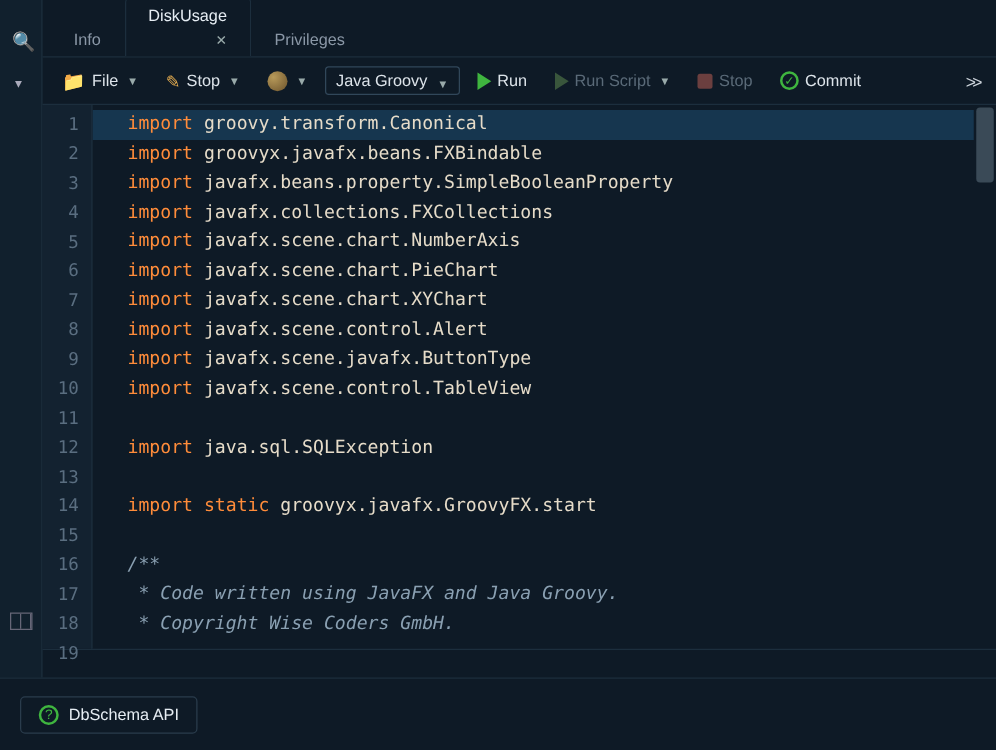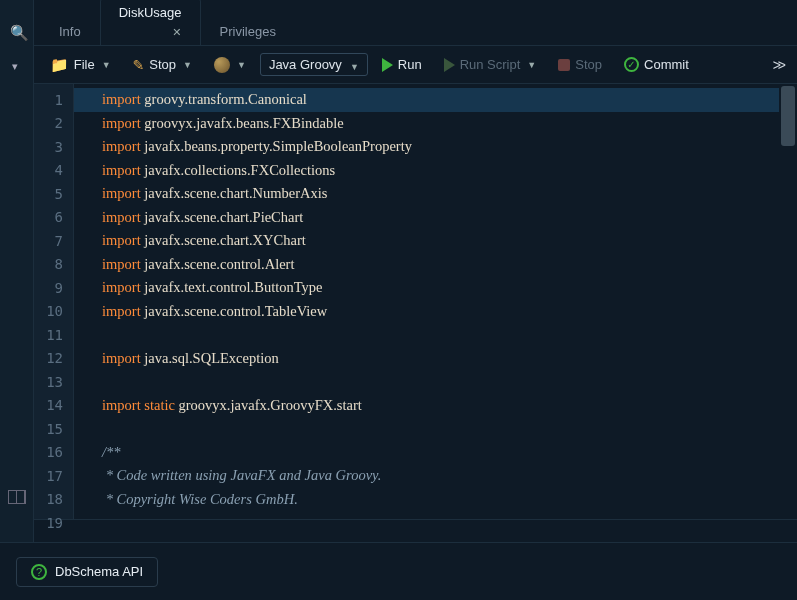--- a/index.html
+++ b/index.html
@@ -148,21 +148,21 @@
   }
   .gutter div { padding: 3.5px 10px 3.5px 0; line-height: 16.5px; }
   .code {
     flex: 1;
     font-family: "Menlo","Consolas",monospace;
     font-size: 14.5px;
     padding: 4px 0 0 28px;
     position: relative;
     overflow: hidden;
   }
-  .code-line { line-height: 23.5px; white-space: pre; font-family: Liberation Serif, serif; }
+  .code-line { line-height: 23.5px; white-space: pre; }
   .code-line.cur { background: #16364f; margin-left: -28px; padding-left: 28px; margin-right: 18px;}
   .kw { color: #ff8c3a; }
   .plain { color: #e6dcc9; }
   .comment { color: #8aa0b2; font-style: italic; }
 
   .scrollbar {
     position: absolute; right: 2px; top: 2px;
     width: 14px; height: 60px;
     background: #3a4a57; border-radius: 3px;
   }
@@ -285,21 +285,21 @@
   <div class="code" id="code">
     <div class="scrollbar"></div>
   <div class="code-line cur"><span class="kw">import</span><span class="plain"> groovy.transform.Canonical</span></div>
       <div class="code-line"><span class="kw">import</span><span class="plain"> groovyx.javafx.beans.FXBindable</span></div>
       <div class="code-line"><span class="kw">import</span><span class="plain"> javafx.beans.property.SimpleBooleanProperty</span></div>
       <div class="code-line"><span class="kw">import</span><span class="plain"> javafx.collections.FXCollections</span></div>
       <div class="code-line"><span class="kw">import</span><span class="plain"> javafx.scene.chart.NumberAxis</span></div>
       <div class="code-line"><span class="kw">import</span><span class="plain"> javafx.scene.chart.PieChart</span></div>
       <div class="code-line"><span class="kw">import</span><span class="plain"> javafx.scene.chart.XYChart</span></div>
       <div class="code-line"><span class="kw">import</span><span class="plain"> javafx.scene.control.Alert</span></div>
-      <div class="code-line"><span class="kw">import</span><span class="plain"> javafx.text.control.ButtonType</span></div>
+      <div class="code-line"><span class="kw">import</span><span class="plain"> javafx.scene.javafx.ButtonType</span></div>
       <div class="code-line"><span class="kw">import</span><span class="plain"> javafx.scene.control.TableView</span></div>
       <div class="code-line">&nbsp;</div>
       <div class="code-line"><span class="kw">import</span><span class="plain"> java.sql.SQLException</span></div>
       <div class="code-line">&nbsp;</div>
       <div class="code-line"><span class="kw">import</span><span class="kw"> static</span><span class="plain"> groovyx.javafx.GroovyFX.start</span></div>
       <div class="code-line">&nbsp;</div>
       <div class="code-line"><span class="comment">/**</span></div>
       <div class="code-line"><span class="comment"> * Code written using JavaFX and Java Groovy.</span></div>
       <div class="code-line"><span class="comment"> * Copyright Wise Coders GmbH.</span></div>
     </div>

